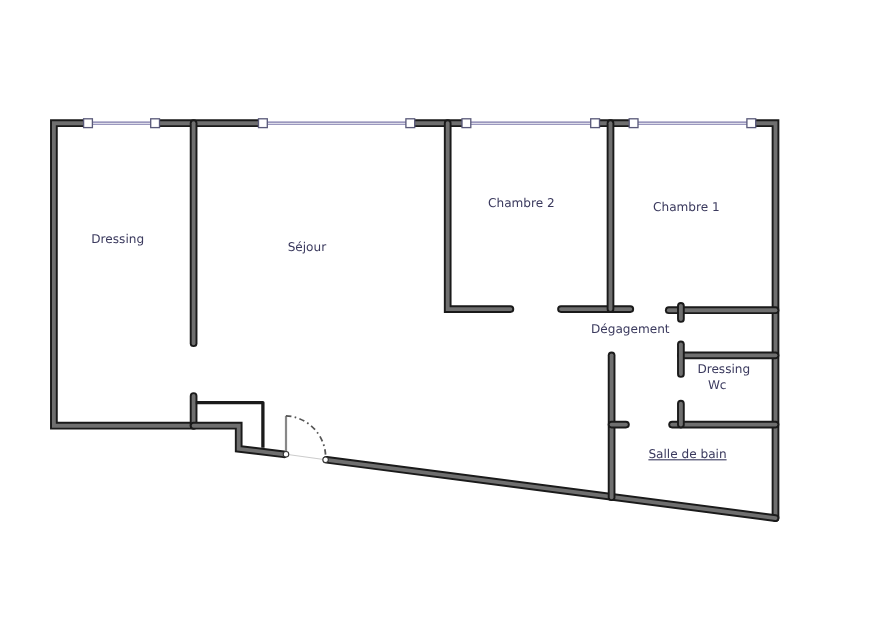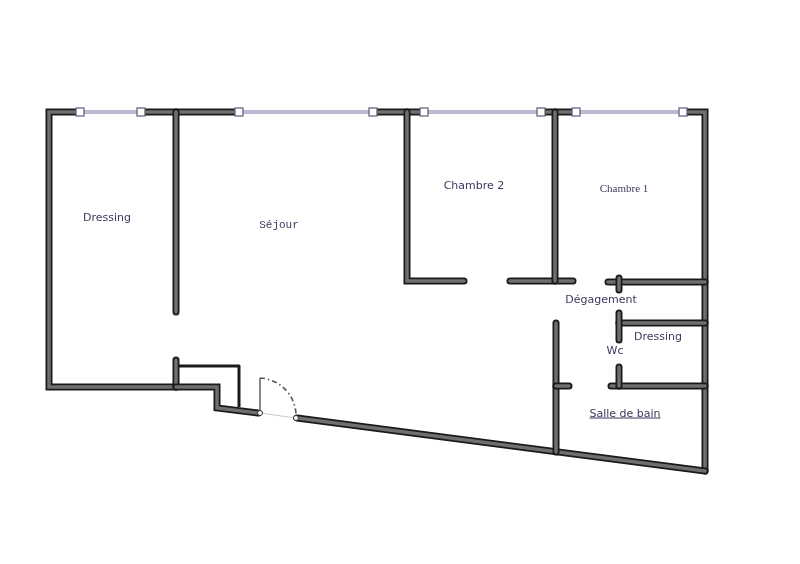--- a/index.html
+++ b/index.html
@@ -97,19 +97,19 @@
   <g>
     <line class="door-leaf" x1="260" y1="378" x2="260" y2="413"></line>
     <path class="door-arc" d="M260,378 A38,38 0 0 1 296,418"></path>
     <line stroke="#cccccc" stroke-width="1" x1="260" y1="413" x2="296" y2="418"></line>
     <circle cx="260" cy="413" r="2.5" fill="#fff" stroke="#333" stroke-width="1"></circle>
     <circle cx="296" cy="418" r="2.5" fill="#fff" stroke="#333" stroke-width="1"></circle>
   </g>
 </svg>
 
 <div class="label" style="left:107px;top:217px;">Dressing</div>
-<div class="label" style="left:279px;top:225px;font-family:Liberation Mono, monospace;">Séjour</div>
+<div class="label" style="left:279px;top:225px;">Séjour</div>
 <div class="label" style="left:474px;top:185px;">Chambre 2</div>
-<div class="label" style="left:624px;top:188px;font-family:Liberation Serif, serif;">Chambre 1</div>
-<div class="label" style="left:573px;top:299px;margin-left:28px;">Dégagement</div>
+<div class="label" style="left:624px;top:188px;">Chambre 1</div>
+<div class="label" style="left:573px;top:299px;">Dégagement</div>
 <div class="label" style="left:658px;top:296px;margin-top:40px;">Dressing</div>
-<div class="label" style="left:615px;top:350px;">Wc</div>
+<div class="label" style="left:652px;top:350px;">Wc</div>
 <div class="label" style="left:625px;top:413px;text-decoration:underline;">Salle de bain</div>
 
 </body></html>

